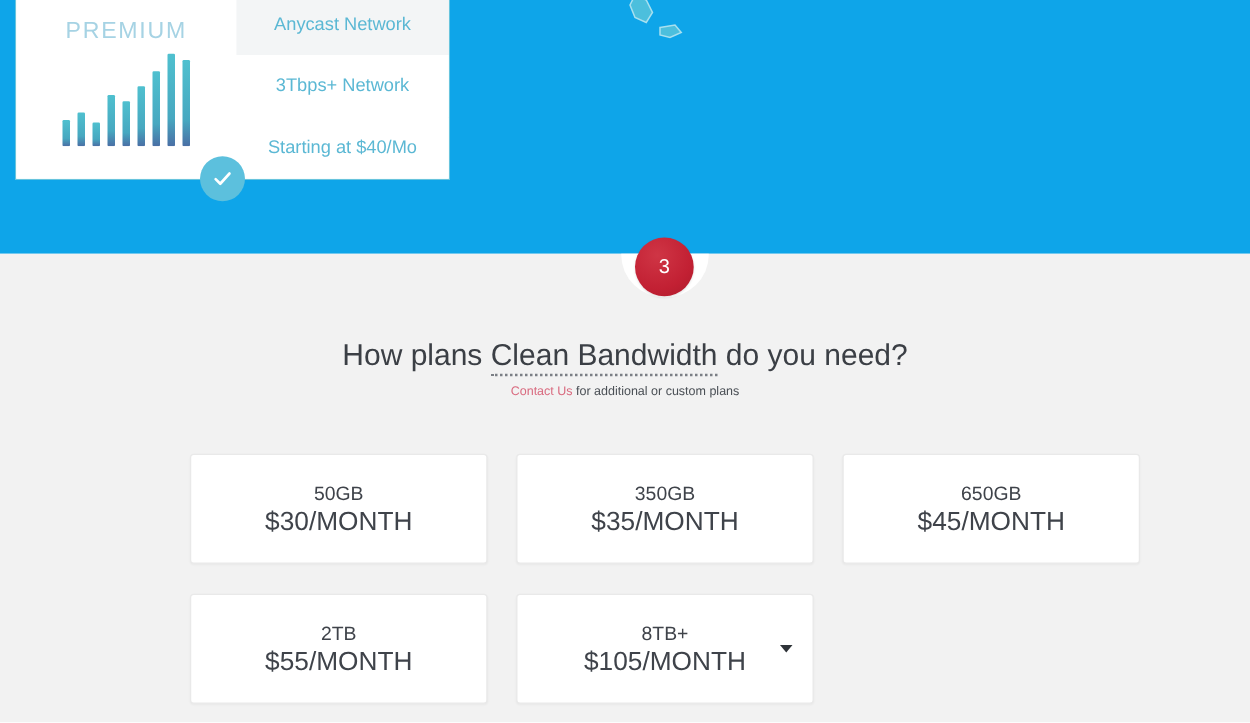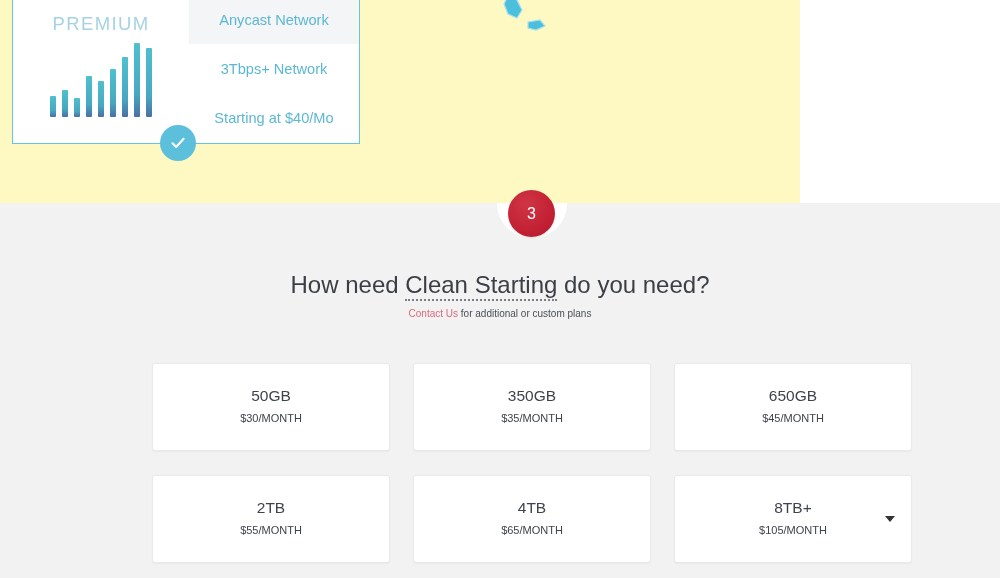--- a/index.html
+++ b/index.html
@@ -17,23 +17,23 @@
     width: 1000px;
     height: 578px;
     overflow: hidden;
     background: #ffffff;
   }
 
   
   #top-section {
     position: absolute;
     left: 0; top: 0;
-    width: 800px;
+    width: 1000px;
     height: 203px;
-    background: #fef9c3;
+    background: #0ea5e9;
     overflow: hidden;
   }
 
   #world-map {
     position: absolute;
     left: 0; top: -300px;
     width: 1000px;
     height: 480px;
     pointer-events: none;
   }
@@ -205,21 +205,21 @@
     cursor: pointer;
   }
 
   .tile-size {
     font-size: 15.5px;
     color: #3f434a;
     line-height: 22px;
     font-weight: 400;
   }
   .tile-price {
-    font-size: 11px;
+    font-size: 21px;
     color: #3f434a;
     line-height: 22px;
     font-weight: 400;
   }
 
   .tile-caret {
     position: absolute;
     right: 16px;
     top: 50%;
     transform: translateY(-50%);
@@ -309,21 +309,21 @@
     </div>
   </div>
 
   <div id="bottom-section"></div>
 
   <div id="step-notch"></div>
   <div id="step-badge">3</div>
 
   <div id="headings">
     <div id="main-heading">
-      <span>How need </span><span class="dotted">Clean Starting</span><span> do you need?</span>
+      <span>How plans </span><span class="dotted">Clean Bandwidth</span><span> do you need?</span>
     </div>
     <div id="sub-heading">
       <span class="contact-link">Contact Us</span><span> for additional or custom plans</span>
     </div>
   </div>
 
   <div id="plan-grid">
 
     <div class="plan-tile">
       <div class="tile-size">50GB</div>
@@ -338,24 +338,20 @@
     <div class="plan-tile">
       <div class="tile-size">650GB</div>
       <div class="tile-price">$45/MONTH</div>
     </div>
 
     <div class="plan-tile">
       <div class="tile-size">2TB</div>
       <div class="tile-price">$55/MONTH</div>
     </div>
 
-    <div class="plan-tile">
-      <div class="tile-size">4TB</div>
-      <div class="tile-price">$65/MONTH</div>
-    </div>
 
     <div class="plan-tile">
       <div class="tile-size">8TB+</div>
       <div class="tile-price">$105/MONTH</div>
       <div class="tile-caret"></div>
     </div>
 
   </div>
 
 </div>

